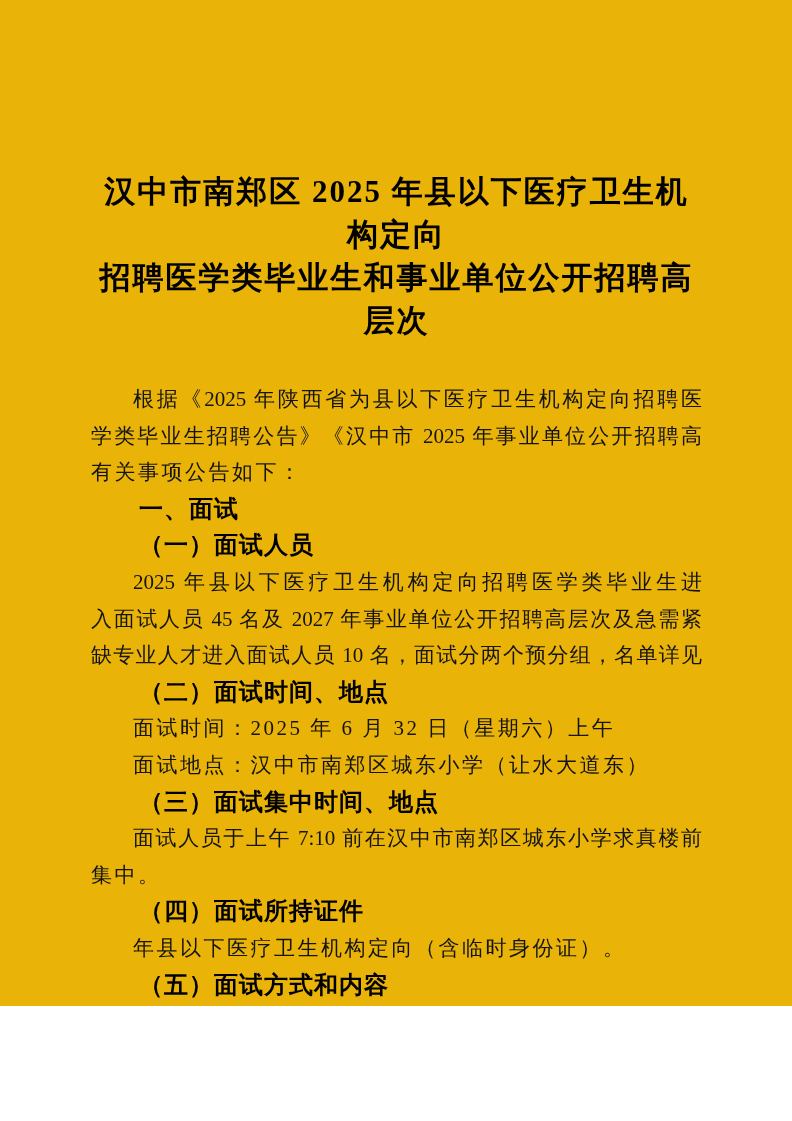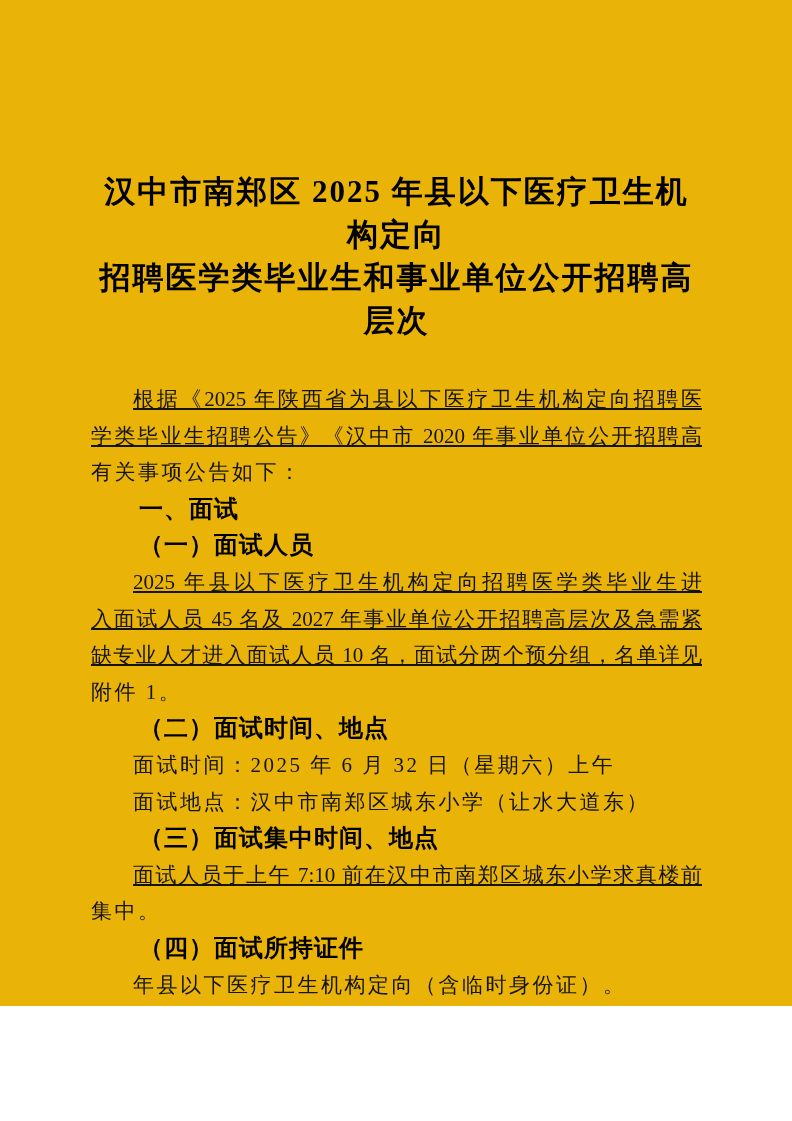--- a/index.html
+++ b/index.html
@@ -31,21 +31,21 @@
     font-family: "Liberation Serif", "DejaVu Serif", serif;
   }
   .title .title-line { display: block; }
   .content { margin-top: 39px; }
   .line {
     font-size: 21px;
     line-height: 36.6px;
     color: #141414;
   }
   .line.body { letter-spacing: 2.5px; }
-  .line.body.fill { letter-spacing: 0; text-decoration: underline; }
+  .line.body.fill { letter-spacing: 0; }
   .line.fill {
     text-align: justify;
     text-align-last: justify;
   }
   .line.indent { text-indent: 2em; }
   .line.heading {
     font-weight: bold;
     font-family: "Liberation Sans", "DejaVu Sans", sans-serif;
     font-size: 24px;
     letter-spacing: 1px;
@@ -66,28 +66,27 @@
 <body>
 
 <div class="page">
   <div class="doc">
     <h1 class="title">
       <span class="title-line">汉中市南郑区 2025 年县以下医疗卫生机构定向</span>
       <span class="title-line">招聘医学类毕业生和事业单位公开招聘高层次</span>
     </h1>
     <div class="content">
         <div class="line body indent fill">根据《2025 年陕西省为县以下医疗卫生机构定向招聘医</div>
-        <div class="line body fill">学类毕业生招聘公告》《汉中市 2020 年事业单位公开招聘高</div>
+        <div class="line body fill">学类毕业生招聘公告》《汉中市 2025 年事业单位公开招聘高</div>
         <div class="line body">有关事项公告如下：</div>
         <div class="line heading indent">一、面试</div>
         <div class="line heading indent">（一）面试人员</div>
         <div class="line body indent fill">2025 年县以下医疗卫生机构定向招聘医学类毕业生进</div>
         <div class="line body fill">入面试人员 45 名及 2027 年事业单位公开招聘高层次及急需紧</div>
         <div class="line body fill">缺专业人才进入面试人员 10 名，面试分两个预分组，名单详见</div>
-        <div class="line body">附件 1。</div>
         <div class="line heading indent">（二）面试时间、地点</div>
         <div class="line body indent">面试时间：2025 年 6 月 32 日（星期六）上午</div>
         <div class="line body indent">面试地点：汉中市南郑区城东小学（让水大道东）</div>
         <div class="line heading indent">（三）面试集中时间、地点</div>
         <div class="line body indent fill">面试人员于上午 7:10 前在汉中市南郑区城东小学求真楼前</div>
         <div class="line body">集中。</div>
         <div class="line heading indent">（四）面试所持证件</div>
         <div class="line body indent">年县以下医疗卫生机构定向（含临时身份证）。</div>
         <div class="line heading indent">（五）面试方式和内容</div>
       </div>

